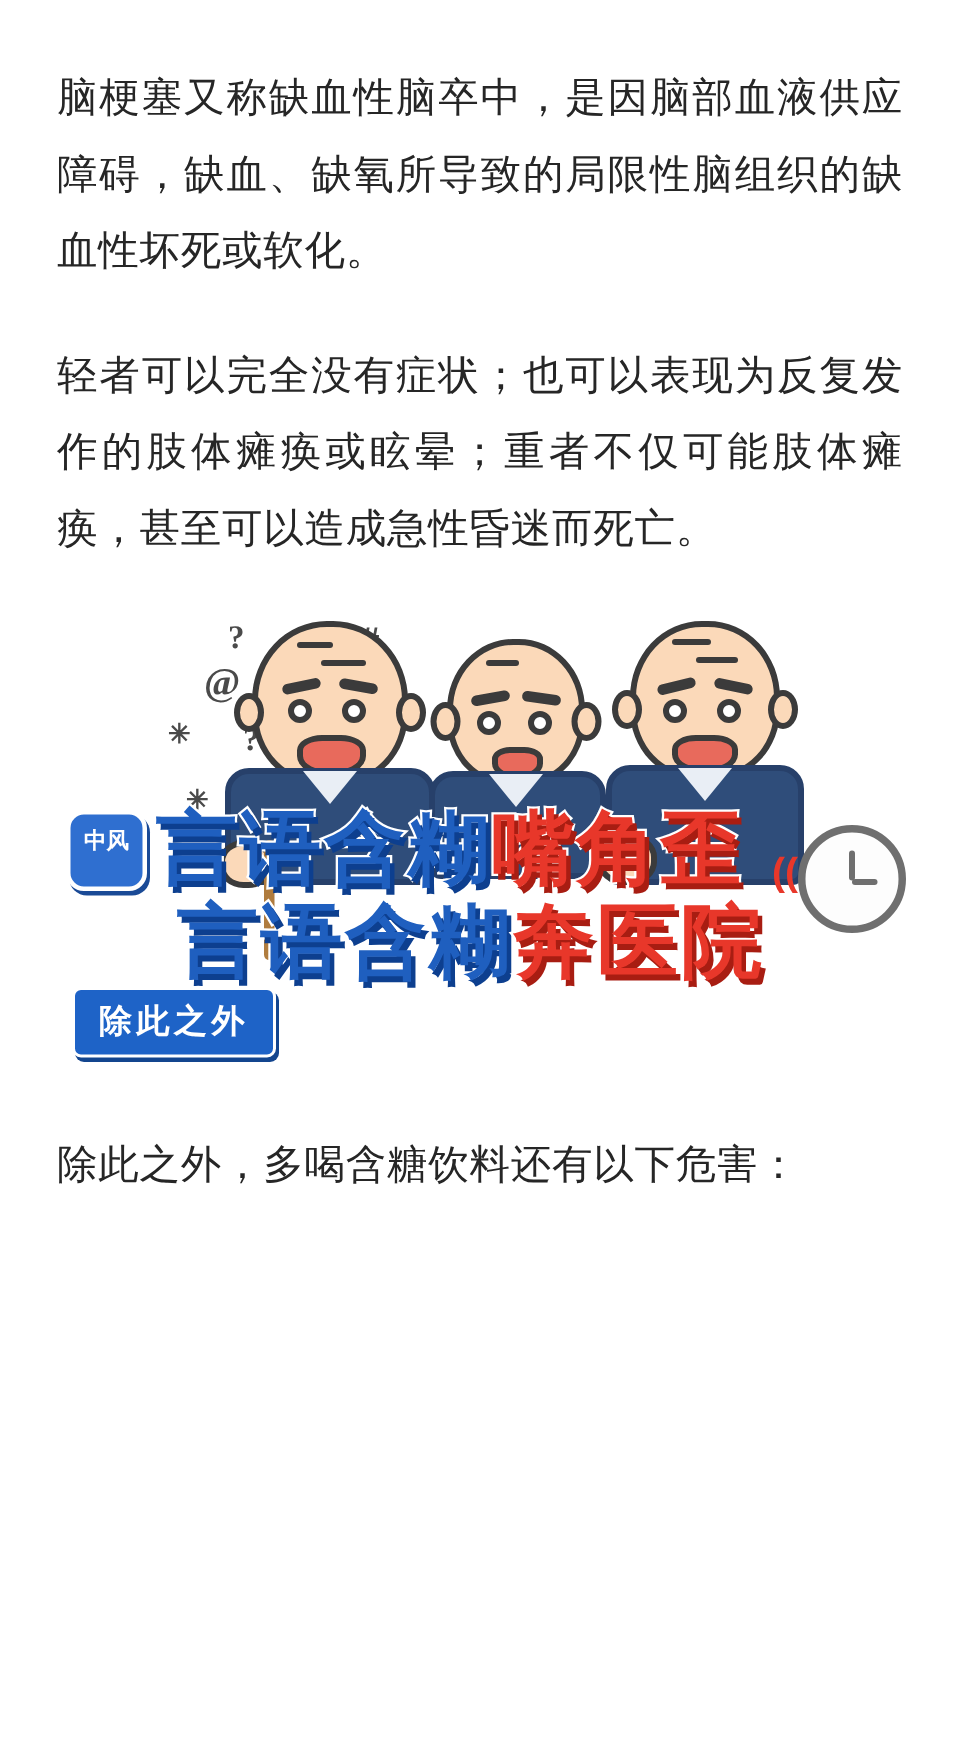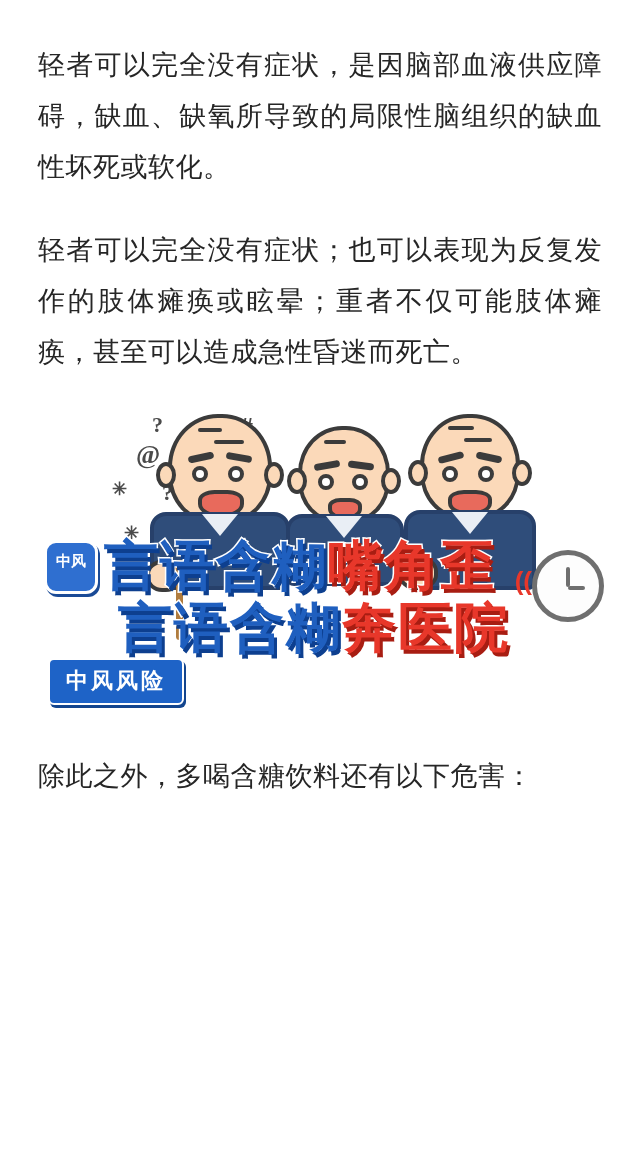--- a/index.html
+++ b/index.html
@@ -227,21 +227,21 @@
   .closing {
     padding: 26px 38px 0 38px;
   }
 </style>
 </head>
 <body>
 
 <div class="page">
 
   <div class="article">
-    <p class="para">轻者可以完全没有症状，是因脑部血液供应障碍，缺血、缺氧所导致的局限性脑组织的缺血性坏死或软化。</p>
+    <p class="para">脑梗塞又称缺血性脑卒中，是因脑部血液供应障碍，缺血、缺氧所导致的局限性脑组织的缺血性坏死或软化。</p>
     <p class="para">轻者可以完全没有症状；也可以表现为反复发作的肢体瘫痪或眩晕；重者不仅可能肢体瘫痪，甚至可以造成急性昏迷而死亡。</p>
   </div>
 
   <div class="illustration">
     <div class="illus-inner">
 
       <span class="mark" style="left:240px; top:22px; font-size:26px;">#</span>
       <span class="mark" style="left:136px; top:50px; font-size:26px;">@</span>
       <span class="mark" style="left:152px; top:22px; font-size:22px;">?</span>
       <span class="mark" style="left:162px; top:90px; font-size:22px;">?</span>
@@ -302,21 +302,21 @@
       <div class="headline-wrap">
         <div class="hl-line hl1">
           <span class="hl-blue">言语含糊</span><span class="hl-red">嘴角歪</span>
         </div>
         <div class="hl-line hl2">
           <span class="hl-blue">言语含糊</span><span class="hl-red">奔医院</span>
         </div>
       </div>
 
       <div class="badge-left">中风</div>
-      <div class="badge-bottom">中风风险</div>
+      <div class="badge-bottom">除此之外</div>
 
     </div>
   </div>
 
   <div class="closing">
     <p class="para">除此之外，多喝含糖饮料还有以下危害：</p>
   </div>
 
 </div>
 

